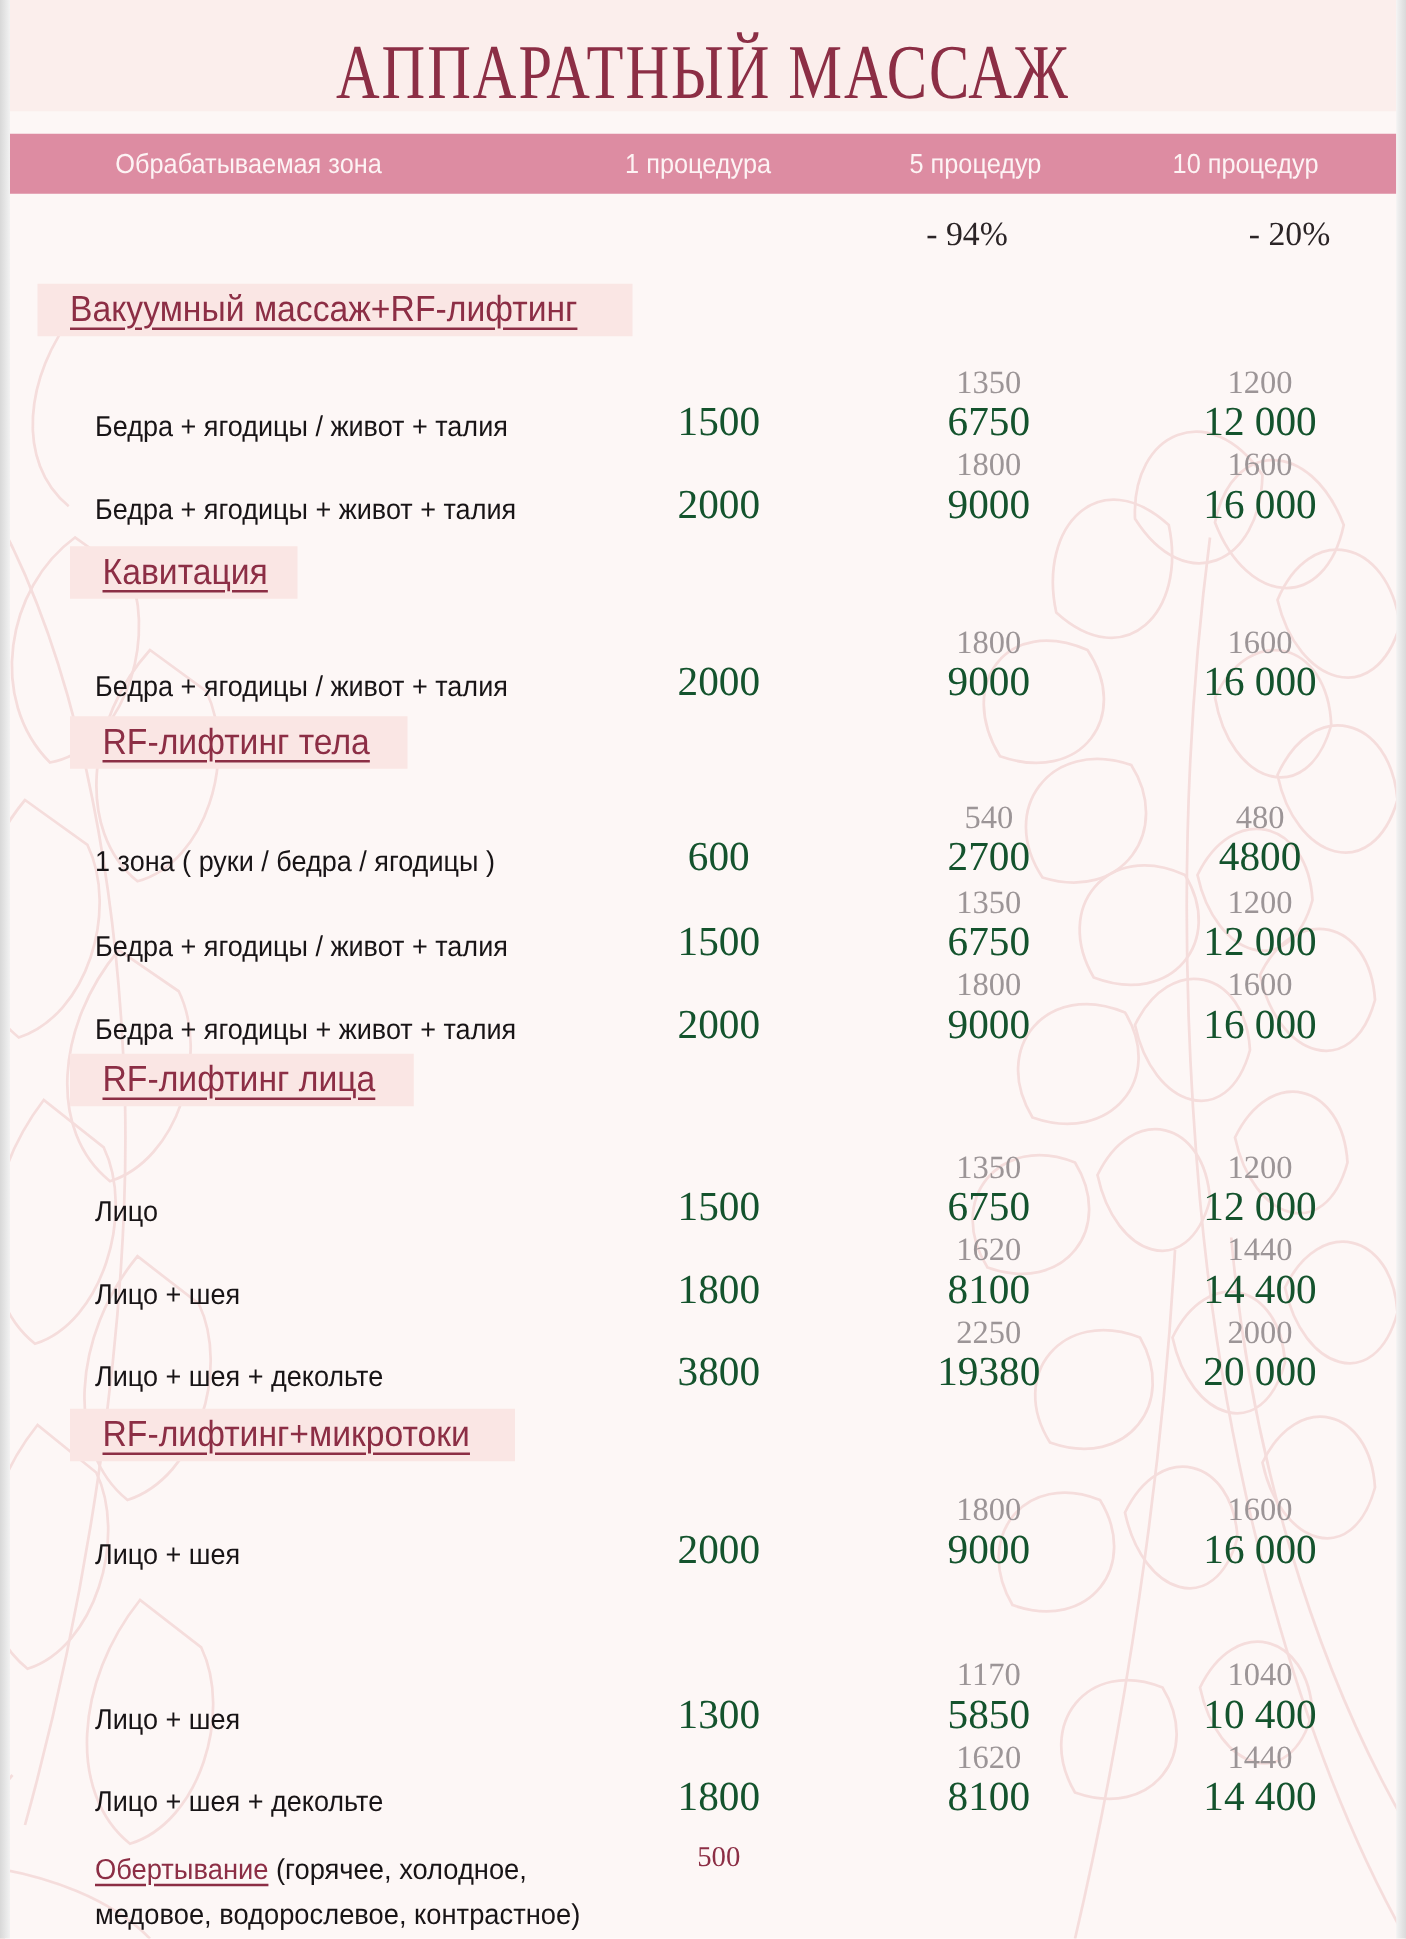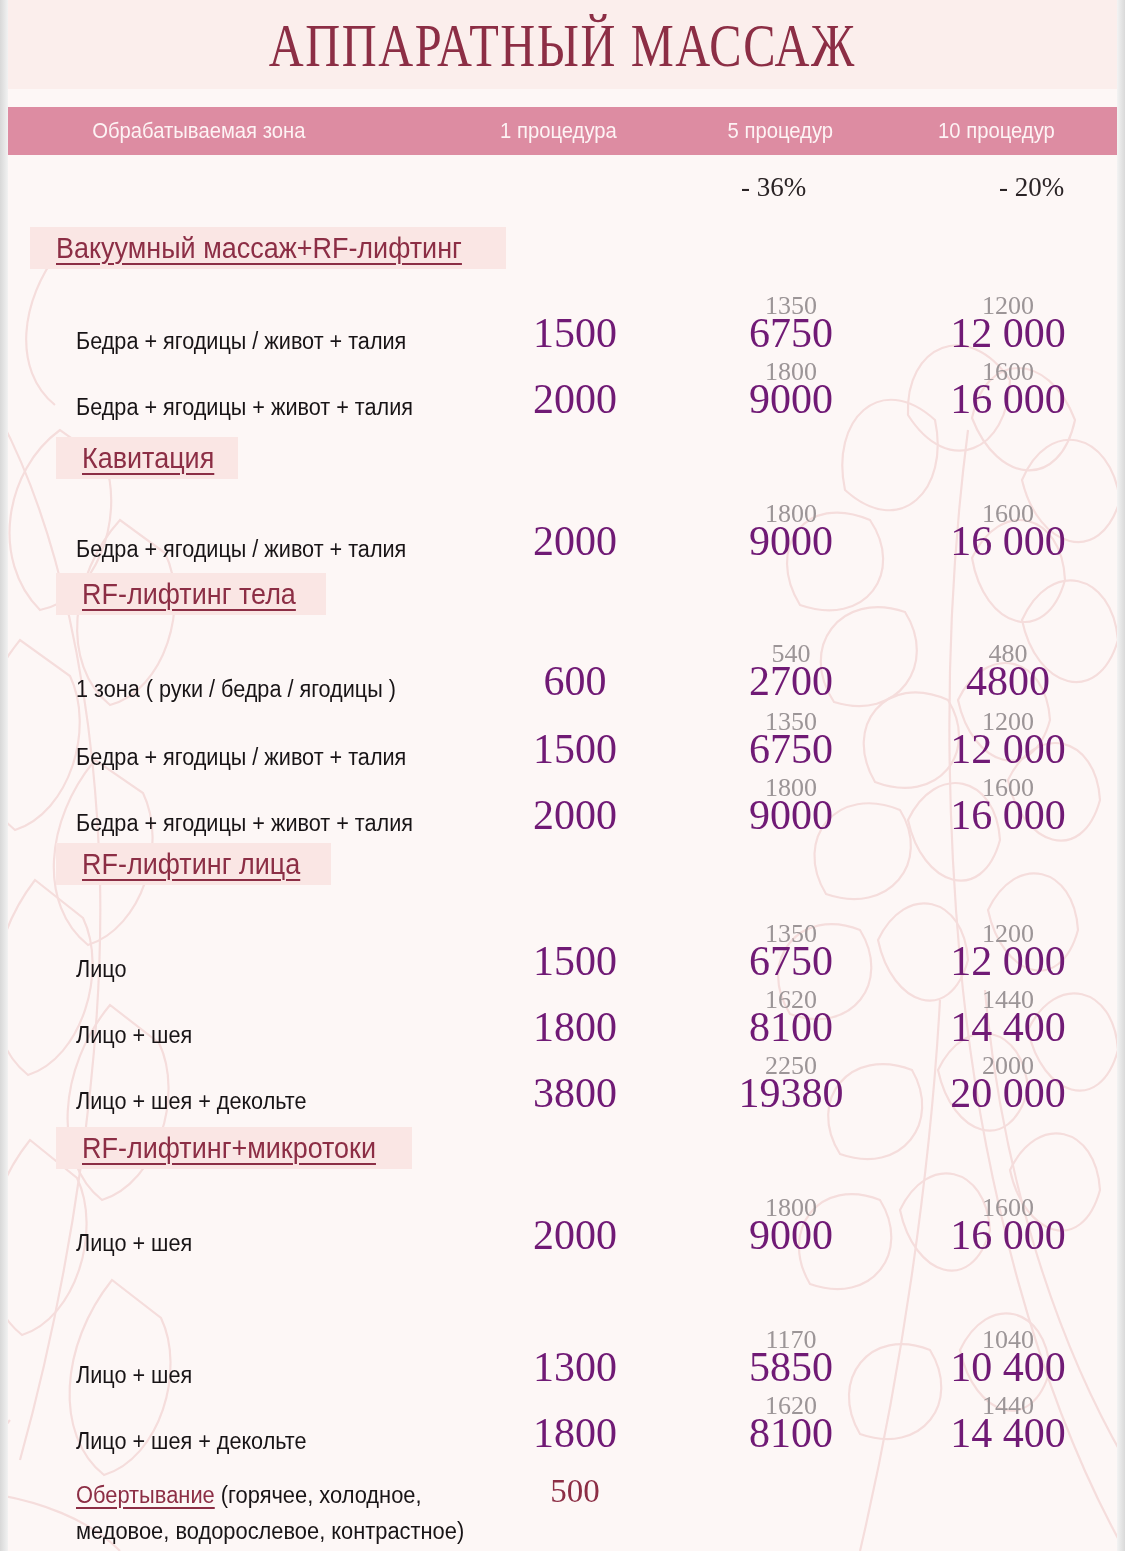--- a/index.html
+++ b/index.html
@@ -46,21 +46,21 @@
 
   
   .title-band {
     position: absolute;
     left: 8px; right: 8px;
     top: 0;
     height: 89px;
     background: #fbeeec;
     z-index: 5;
     display: flex;
-    align-items: center;
+    align-items: flex-end;
     justify-content: center;
   }
   .title {
     font-family: "Liberation Serif", serif;
     font-size: 62px;
     line-height: 1;
     letter-spacing: 2px;
     color: #8c2e45;
     transform: scaleX(0.78);
     transform-origin: center;
@@ -159,22 +159,22 @@
     font-size: 23px;
     color: #181416;
     transform: scaleX(0.94);
     transform-origin: left bottom;
     white-space: nowrap;
   }
   .row .price {
     position: absolute;
     bottom: 0px;
     font-family: "Liberation Serif", serif;
-    font-size: 42px;
-    color: #701a75;
+    font-size: 33px;
+    color: #14532d;
     white-space: nowrap;
     text-align: center;
     transform: translateX(-50%);
   }
   .row .unit {
     position: absolute;
     bottom: 36px;
     font-family: "Liberation Serif", serif;
     font-size: 26px;
     color: #9c9597;
@@ -206,21 +206,21 @@
   .wrap-text .wname {
     color: #8c2e45;
     text-decoration: underline;
     text-underline-offset: 4px;
   }
   .wrap-price {
     position: absolute;
     left: 567px;
     top: -4px;
     font-family: "Liberation Serif", serif;
-    font-size: 33px;
+    font-size: 23px;
     color: #8c2e45;
     transform: translateX(-50%);
   }
 </style>
 </head>
 <body>
 
 <div class="page">
 
   <div class="watermark">
@@ -280,21 +280,21 @@
   </div>
 
   <div class="head-bar">
     <div class="head-cell head-zone">Обрабатываемая зона</div>
     <div class="head-cell head-one">1 процедура</div>
     <div class="head-cell head-five">5 процедур</div>
     <div class="head-cell head-ten">10 процедур</div>
   </div>
 
   <div class="discount-row">
-    <div class="discount d10">- 36%</div>
+    <div class="discount d10">- 94%</div>
     <div class="discount d20">- 20%</div>
   </div>
 
   <div class="body" id="table-body">
       <div class="section-head" style="top: 72px; left: 22px;">
         <span>Вакуумный массаж+RF-лифтинг</span>
       </div>
       <div class="row" style="top: 130px;">
         <div class="label">Бедра + ягодицы / живот + талия</div>
         <div class="price c1">1500</div>

